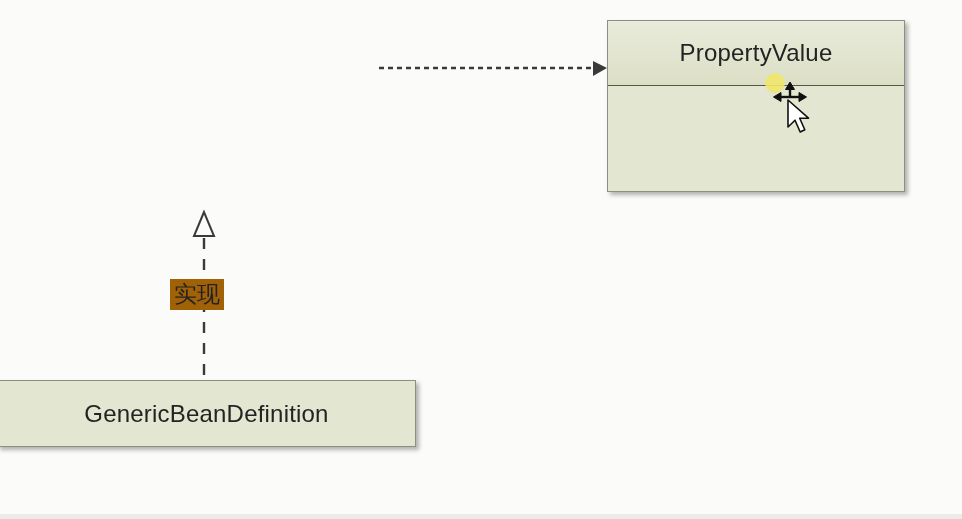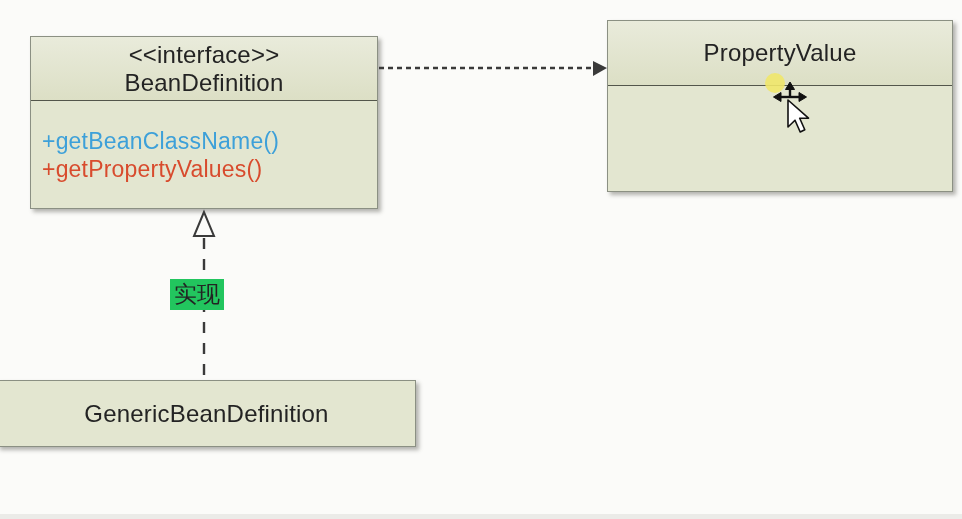--- a/index.html
+++ b/index.html
@@ -29,21 +29,21 @@
   }
   .box-title { font-size: 24px; line-height: 28px; color: #232323; letter-spacing: 0.2px; }
   .box-body { padding-left: 11px; }
   .method { font-size: 23px; letter-spacing: 0.2px; white-space: nowrap; }
 
   #box-beandefinition { left: 30px; top: 36px; width: 348px; height: 173px; }
   #box-beandefinition .box-header { height: 64px; }
   #box-beandefinition .box-body { padding-top: 26px; }
   #box-beandefinition .method { line-height: 28px; }
 
-  #box-propertyvalue { left: 607px; top: 20px; width: 346px; height: 172px; }
+  #box-propertyvalue { left: 607px; top: 20px; width: 298px; height: 172px; }
   #box-propertyvalue .box-header { height: 65px; }
   #box-propertyvalue .box-body { padding-top: 12px; }
   #box-propertyvalue .method { line-height: 27px; }
 
   #box-genericbean {
     left: -3px; top: 380px; width: 419px; height: 67px;
     display: flex; align-items: center; justify-content: center;
   }
 
   #overlay {
@@ -52,45 +52,35 @@
     pointer-events: none;
   }
 
   .realization-label {
     position: absolute;
     left: 170px; top: 279px;
     width: 54px;
     text-align: center;
     font-size: 23px;
     color: #232323;
-    background: #22c55e;
+    background: #a16207;
   }
 
   .bottom-strip {
     position: absolute;
     left: 0; bottom: 0;
     width: 100%; height: 5px;
     background: #ebebe8;
   }
 </style>
 </head>
 <body>
 
 <div class="canvas">
 
-  <div class="uml-box" id="box-beandefinition">
-    <div class="box-header">
-      <div class="box-title">&lt;&lt;interface&gt;&gt;</div>
-      <div class="box-title">BeanDefinition</div>
-    </div>
-    <div class="box-body">
-      <div class="method" style="color: rgb(61, 160, 217);">+getBeanClassName()</div>
-      <div class="method" style="color: rgb(216, 75, 45);">+getPropertyValues()</div>
-    </div>
-  </div>
 
   <div class="uml-box" id="box-propertyvalue">
     <div class="box-header">
       <div class="box-title">PropertyValue</div>
     </div>
   </div>
 
   <div class="uml-box" id="box-genericbean">
     <div class="box-title">GenericBeanDefinition</div>
   </div>

